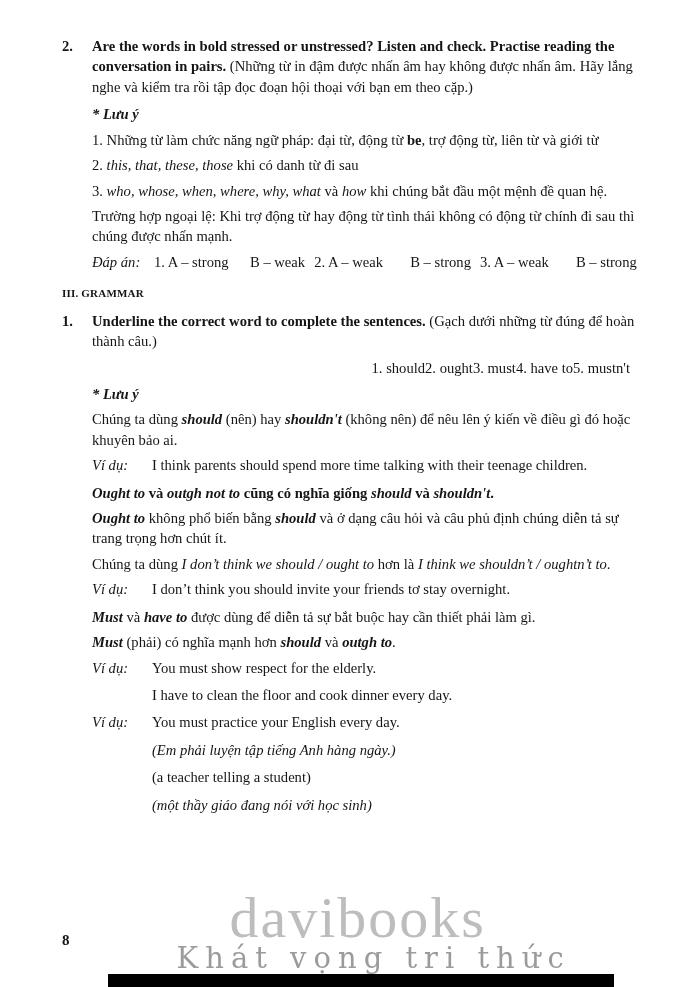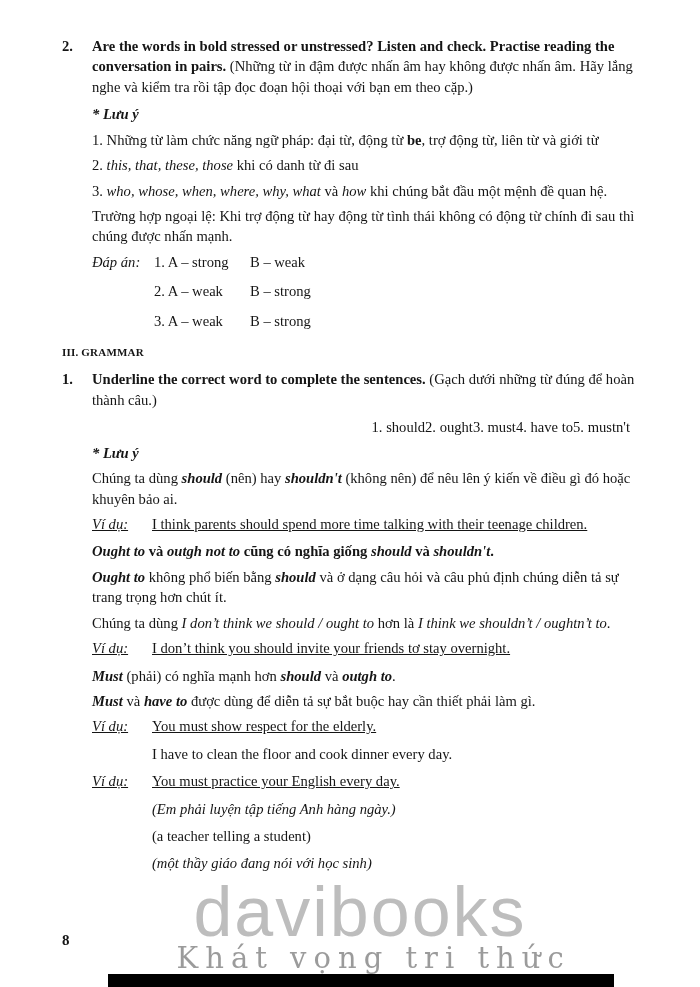--- a/index.html
+++ b/index.html
@@ -17,43 +17,43 @@
     position:absolute;inset:0;
     padding:36px 52px 0 62px;
     box-sizing:border-box;
   }
   .b{font-weight:bold}
   .i{font-style:italic}
   .block{margin:0 0 5px 0;}
   .num-item{display:flex;margin-bottom:7px;}
   .num-item>.label{flex:0 0 30px;font-weight:bold;}
   .plain{margin-left:30px;}
-  .vidu{display:flex;margin-left:30px;margin-bottom:7px;text-decoration:underline;}
+  .vidu{display:flex;margin-left:30px;margin-bottom:7px;}
   .vidu>.label{flex:0 0 60px;font-style:italic;}
   .example-cont{margin-left:90px;margin-bottom:7px;}
   .section-heading{font-weight:bold;margin:14px 0 9px 0;font-size:11px;letter-spacing:.2px;}
   .options-row{display:flex;margin-left:30px;justify-content:flex-end;padding-right:18px;}
   .answers{display:flex;margin-left:30px;margin-bottom:8px;}
   .answers>.label{flex:0 0 62px;font-style:italic;}
-  .answers .lines{display:flex;flex-direction:column;gap:9px;}
+  .answers .lines{display:flex;flex-direction:row;gap:9px;}
   .ans-line{display:flex;}
   .ans-line .cell:first-child{width:96px;}
   .page-number{
     position:absolute;left:62px;bottom:36px;
     font-weight:bold;font-size:15px;
   }
   .watermark{
     position:absolute;bottom:40px;left:50%;
     transform:translateX(-47%);
-    font-size:70px;line-height:1;
+    font-size:58px;line-height:1;
     color:rgba(135,135,135,0.55);
     letter-spacing:2px;
     white-space:nowrap;
     pointer-events:none;
-    font-family:Liberation Sans, sans-serif;
+    font-family:Liberation Serif, serif;
   }
   .watermark-sub{
     position:absolute;bottom:14px;left:50%;
     transform:translateX(-44%);
     font-size:29px;line-height:1;
     color:rgba(130,130,130,0.8);
     letter-spacing:7px;
     white-space:nowrap;
     pointer-events:none;
     font-family:"DejaVu Serif","Liberation Serif",serif;
@@ -112,22 +112,22 @@
         <span class="label">Ví dụ:</span>
         <span class="body"><span>I think parents should spend more time talking with their teenage children.</span></span>
       </div>
       <div class="block plain"><span class="body"><span class="b i">Ought to</span><span class="b"> và </span><span class="b i">outgh not to</span><span class="b"> cũng có nghĩa giống </span><span class="b i">should</span><span class="b"> và </span><span class="b i">shouldn't</span><span class="b">.</span></span></div>
       <div class="block plain"><span class="body"><span class="b i">Ought to</span><span> không phổ biến bằng </span><span class="b i">should</span><span> và ở dạng câu hỏi và câu phủ định chúng diễn tả sự trang trọng hơn chút ít.</span></span></div>
       <div class="block plain"><span class="body"><span>Chúng ta dùng </span><span class="i">I don’t think we should / ought to</span><span> hơn là </span><span class="i">I think we shouldn’t / oughtn’t to</span><span>.</span></span></div>
       <div class="block vidu">
         <span class="label">Ví dụ:</span>
         <span class="body"><span>I don’t think you should invite your friends tơ stay overnight.</span></span>
       </div>
+      <div class="block plain"><span class="body"><span class="b i">Must</span><span> và </span><span class="b i">have to</span><span> được dùng để diễn tả sự bắt buộc hay cần thiết phải làm gì.</span></span></div>
       <div class="block plain"><span class="body"><span class="b i">Must</span><span> (phải) có nghĩa mạnh hơn  </span><span class="b i">should</span><span> và </span><span class="b i">outgh to</span><span>.</span></span></div>
-      <div class="block plain"><span class="body"><span class="b i">Must</span><span> và </span><span class="b i">have to</span><span> được dùng để diễn tả sự bắt buộc hay cần thiết phải làm gì.</span></span></div>
       <div class="block vidu">
         <span class="label">Ví dụ:</span>
         <span class="body"><span>You must show respect for the elderly.</span></span>
       </div>
       <div class="block example-cont"><span class="body"><span>I have to clean the floor and cook dinner every day.</span></span></div>
       <div class="block vidu">
         <span class="label">Ví dụ:</span>
         <span class="body"><span>You must practice your English every day.</span></span>
       </div>
       <div class="block example-cont"><span class="body"><span class="i">(Em phải luyện tập tiếng Anh hàng ngày.)</span></span></div>

